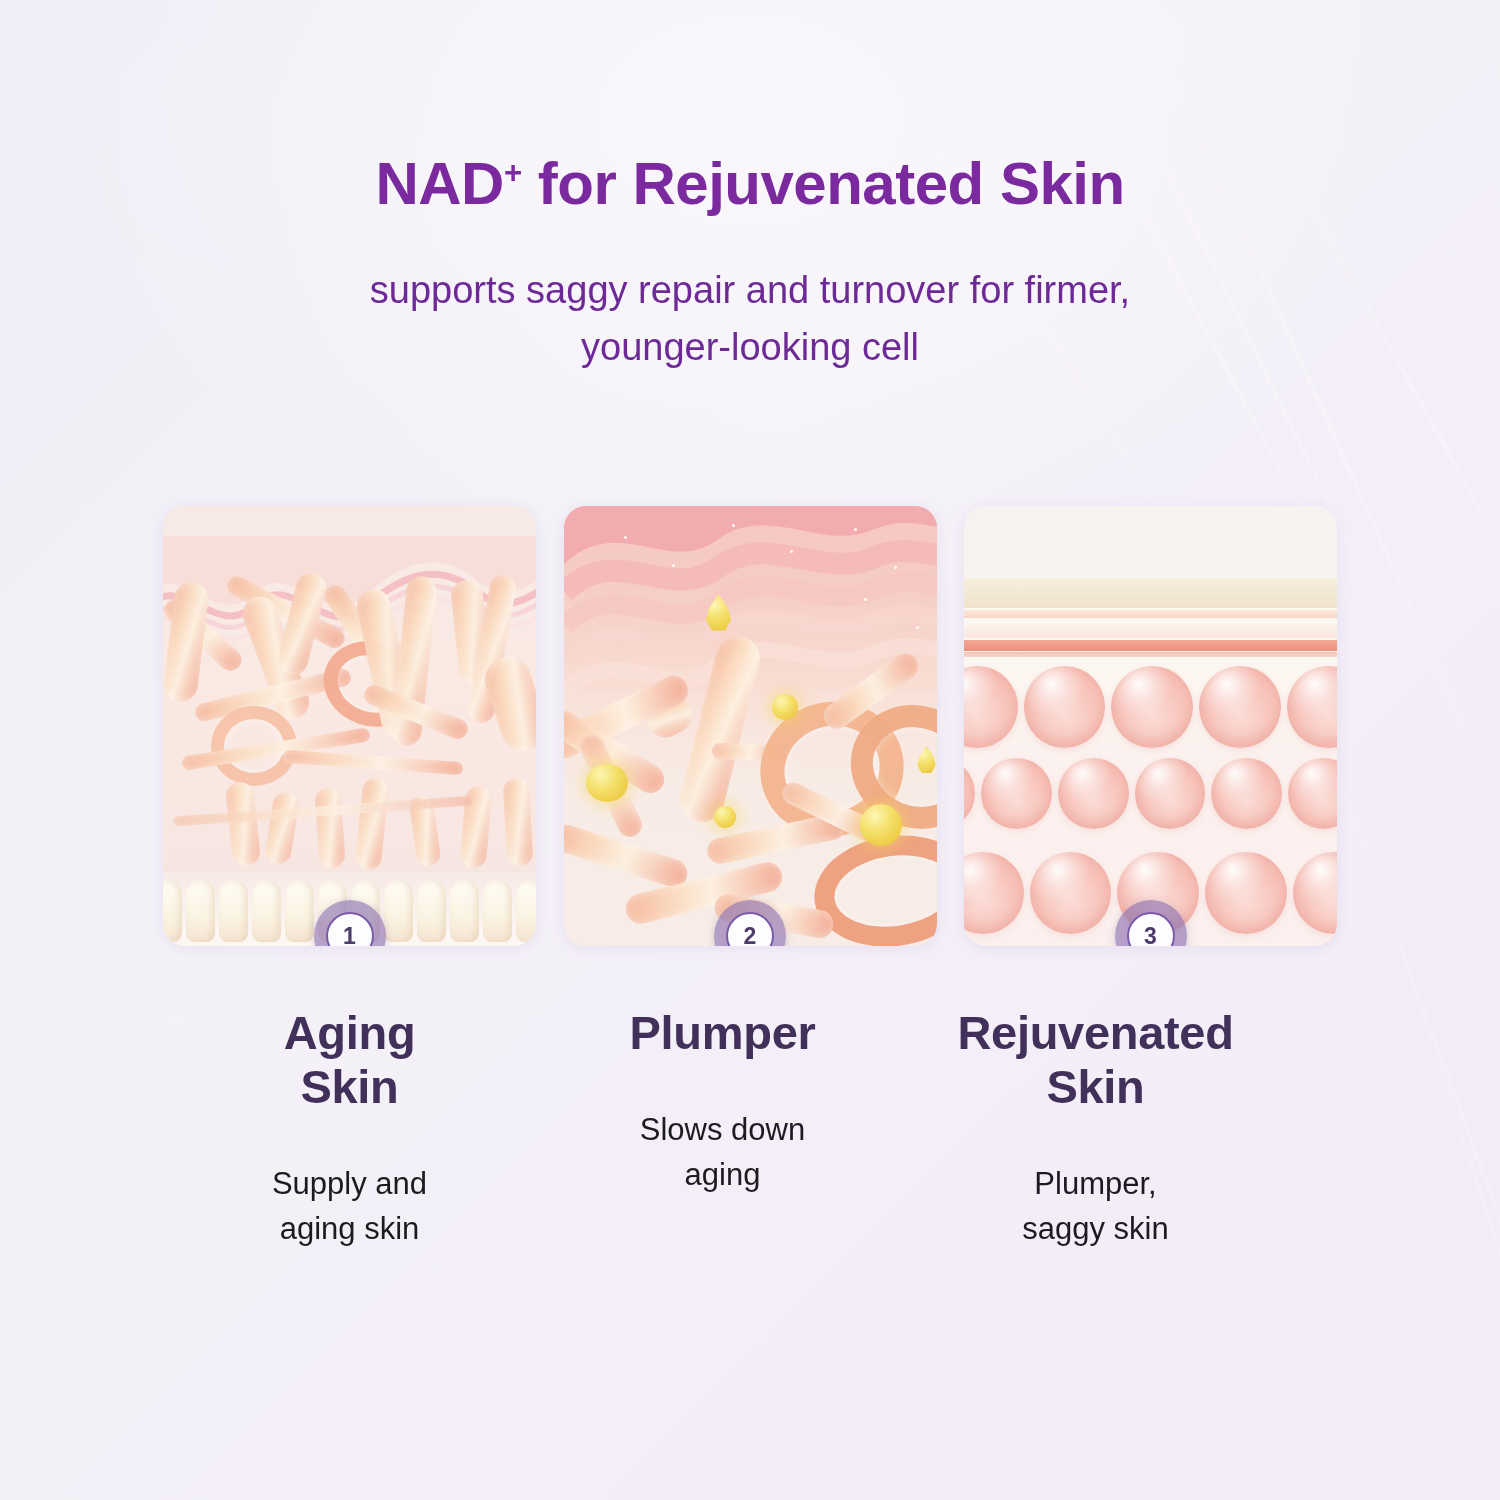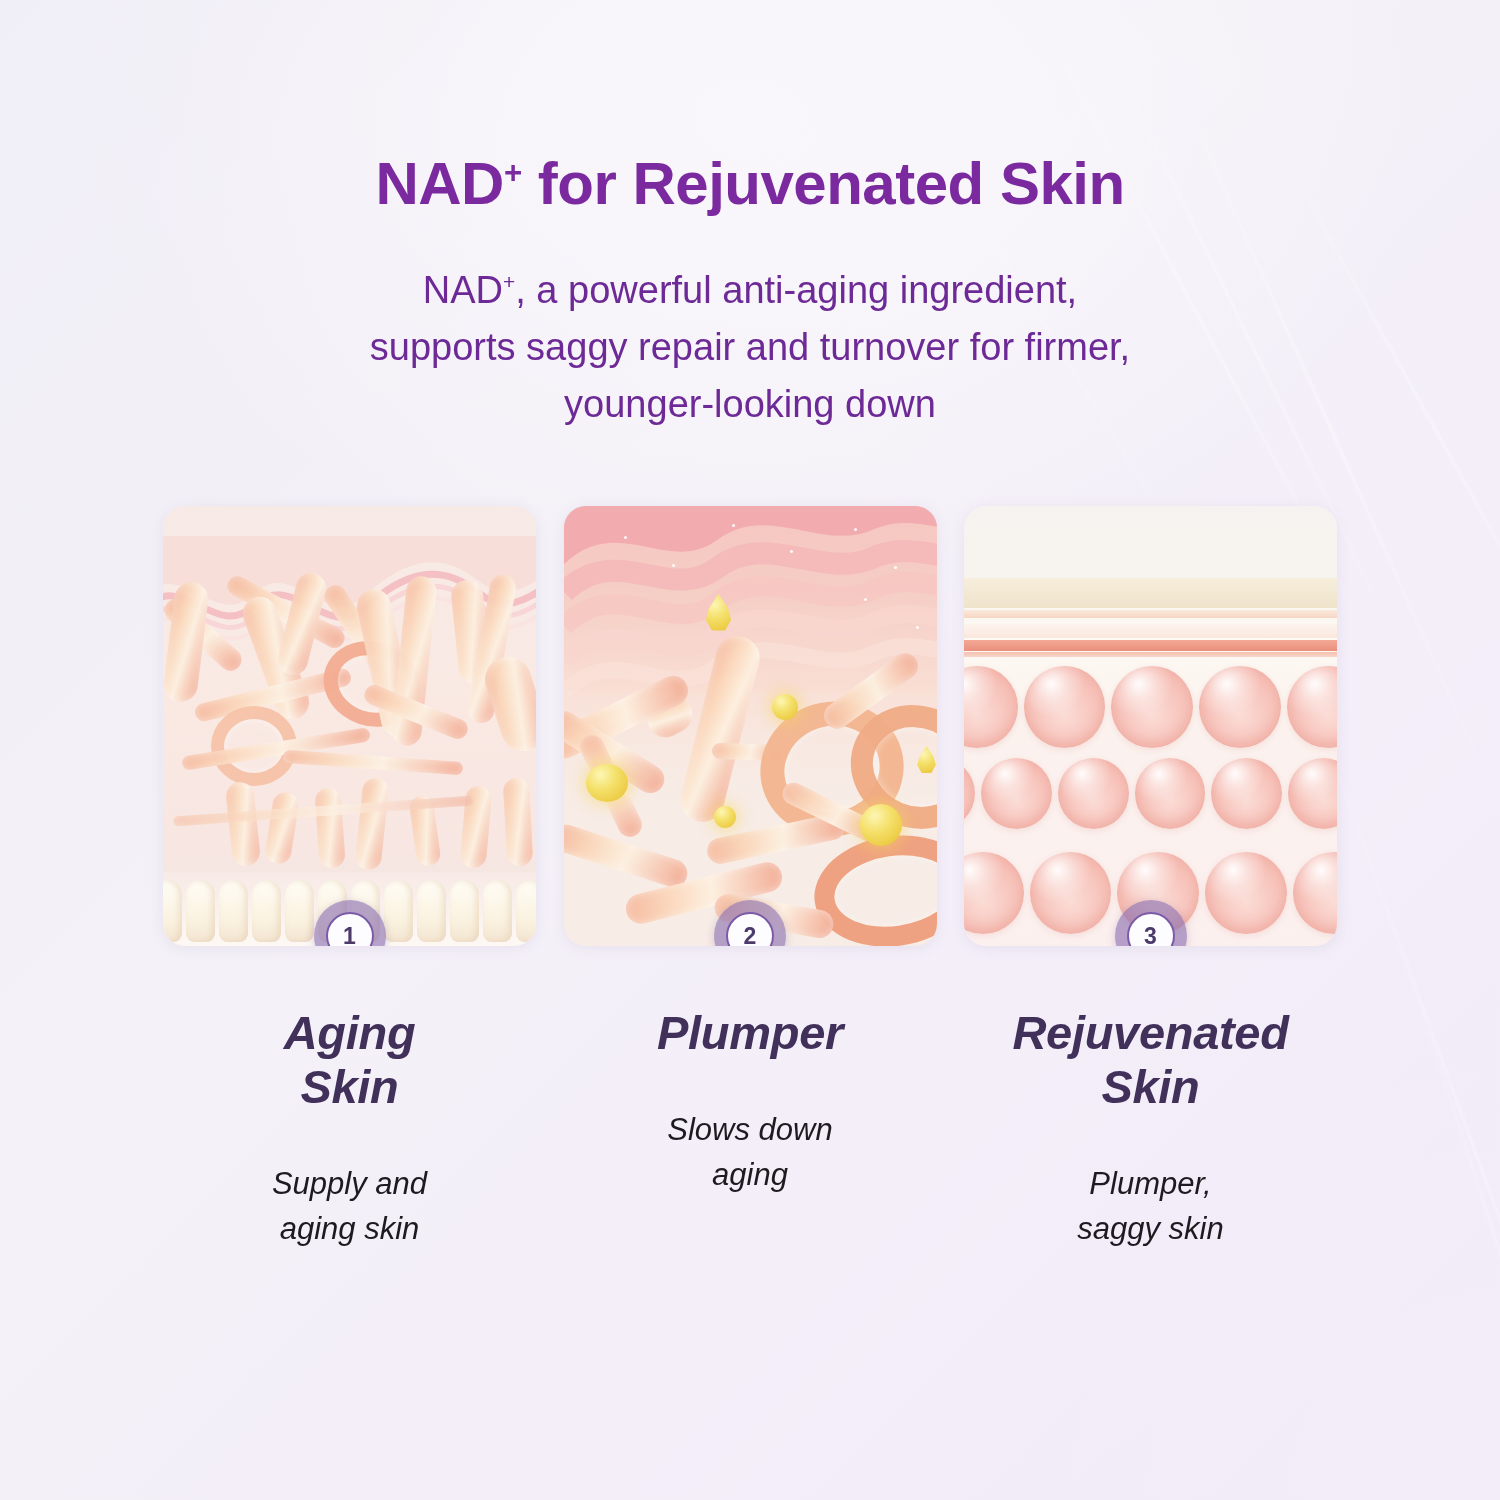--- a/index.html
+++ b/index.html
@@ -112,21 +112,21 @@
   }
   .badge .inner{
     width:44px;height:44px;border-radius:50%;
     background:#fdfcff;border:2px solid #7b5ba8;
     display:flex;align-items:center;justify-content:center;
     font-size:23px;font-weight:700;color:#4c3a6b;
   }
 
   .labels{
     position:absolute;left:163px;top:1006px;width:1174px;
-    display:flex;justify-content:space-between;font-style:italic;
+    display:flex;
   }
   .col{width:373px;text-align:center;}
   .heading{
     font-size:47px;font-weight:700;color:#41305a;line-height:1.15;letter-spacing:-.3px;
   }
   .heading sup{font-size:.54em;vertical-align:super;line-height:0;}
   .caption{
     margin-top:48px;font-size:31px;font-weight:400;color:#1d1b20;line-height:1.45;
   }
 </style>
@@ -143,25 +143,22 @@
     <i class="s5"></i>
       <i class="s6"></i>
       <i class="s7"></i>
   </div>
 
   <div class="title">
     <span>NAD</span><sup>+</sup><span> for Rejuvenated Skin</span>
   </div>
 
   <div class="subtitle">
-    <div>
-      <span>NAD</span><sup>+</sup><span>, a powerful anti-aging ingredient,</span>
-    </div>
     <div>supports saggy repair and turnover for firmer,</div>
-    <div>younger-looking  down</div>
+    <div>younger-looking  cell</div>
   </div>
 
   <div class="cards">
 
     <div class="card p1">
       <svg class="waveband" viewBox="0 0 400 120" preserveAspectRatio="none">
         <path d="M0,62 C40,18 70,96 108,58 C146,20 176,96 214,60 C252,24 286,14 322,44 C352,70 376,46 400,30 L400,0 L0,0 Z" fill="#f7ded9"></path>
         <path d="M0,74 C40,30 70,106 108,70 C146,32 176,106 214,72 C252,36 286,26 322,56 C352,82 376,58 400,42" fill="none" stroke="#f3b9bd" stroke-width="7" opacity=".85"></path>
         <path d="M0,86 C40,44 70,116 108,82 C146,46 176,116 214,84 C252,48 286,38 322,68 C352,94 376,70 400,54" fill="none" stroke="#f8cfd2" stroke-width="5" opacity=".8"></path>
         <path d="M0,96 C40,56 70,126 108,94 C146,58 176,126 214,96 C252,60 286,50 322,80 C352,106 376,82 400,66" fill="none" stroke="#fae2e2" stroke-width="4" opacity=".75"></path>

